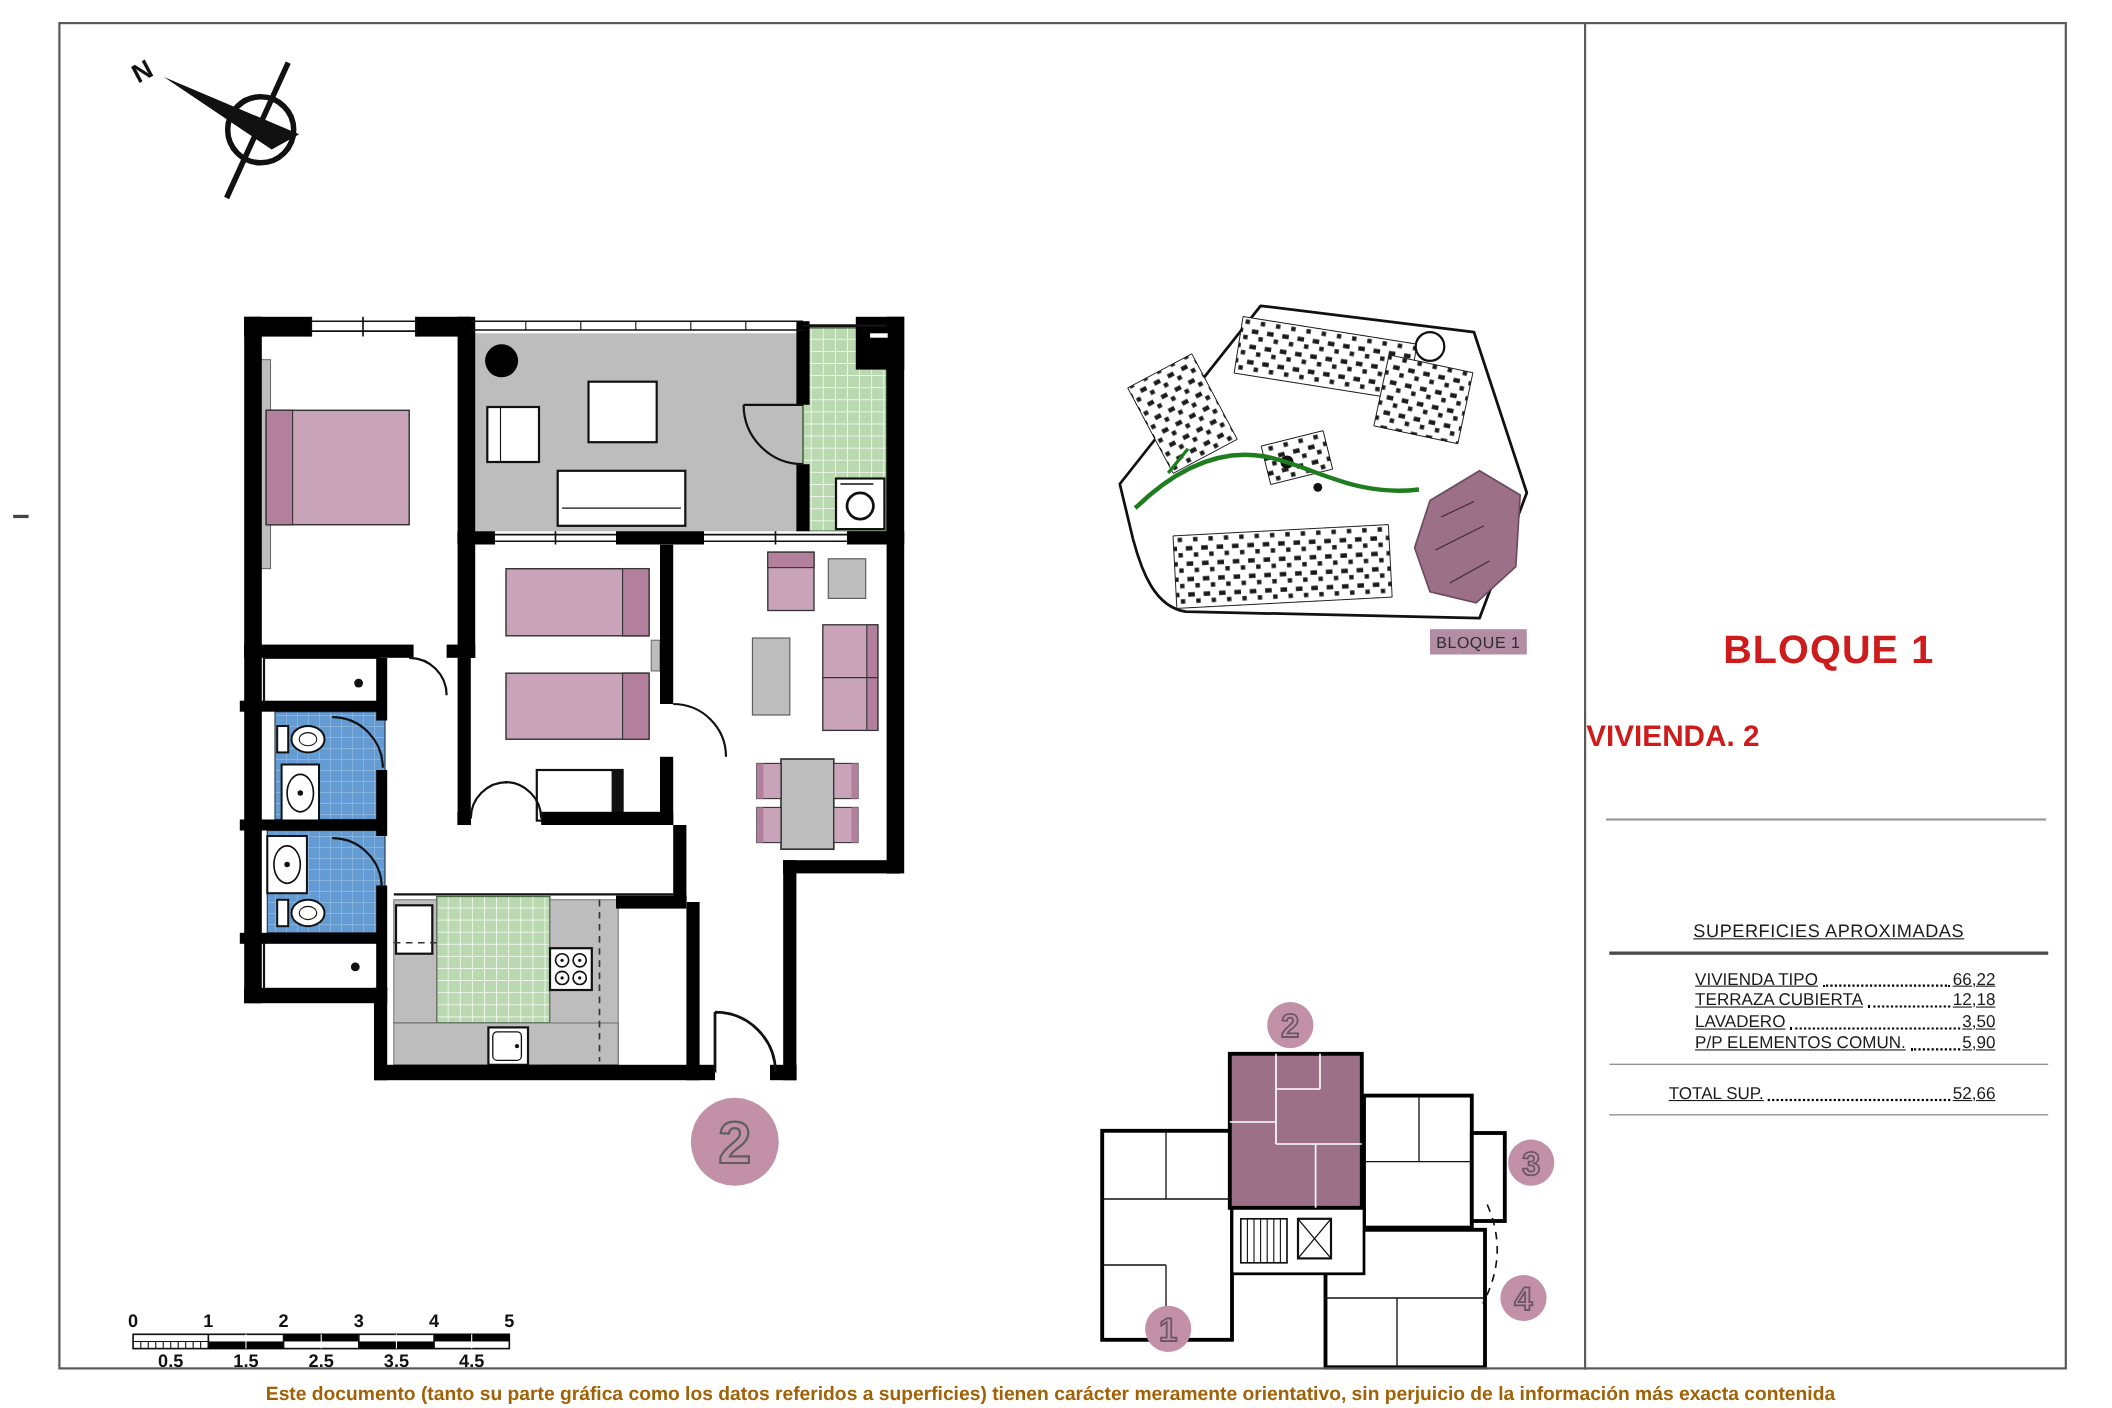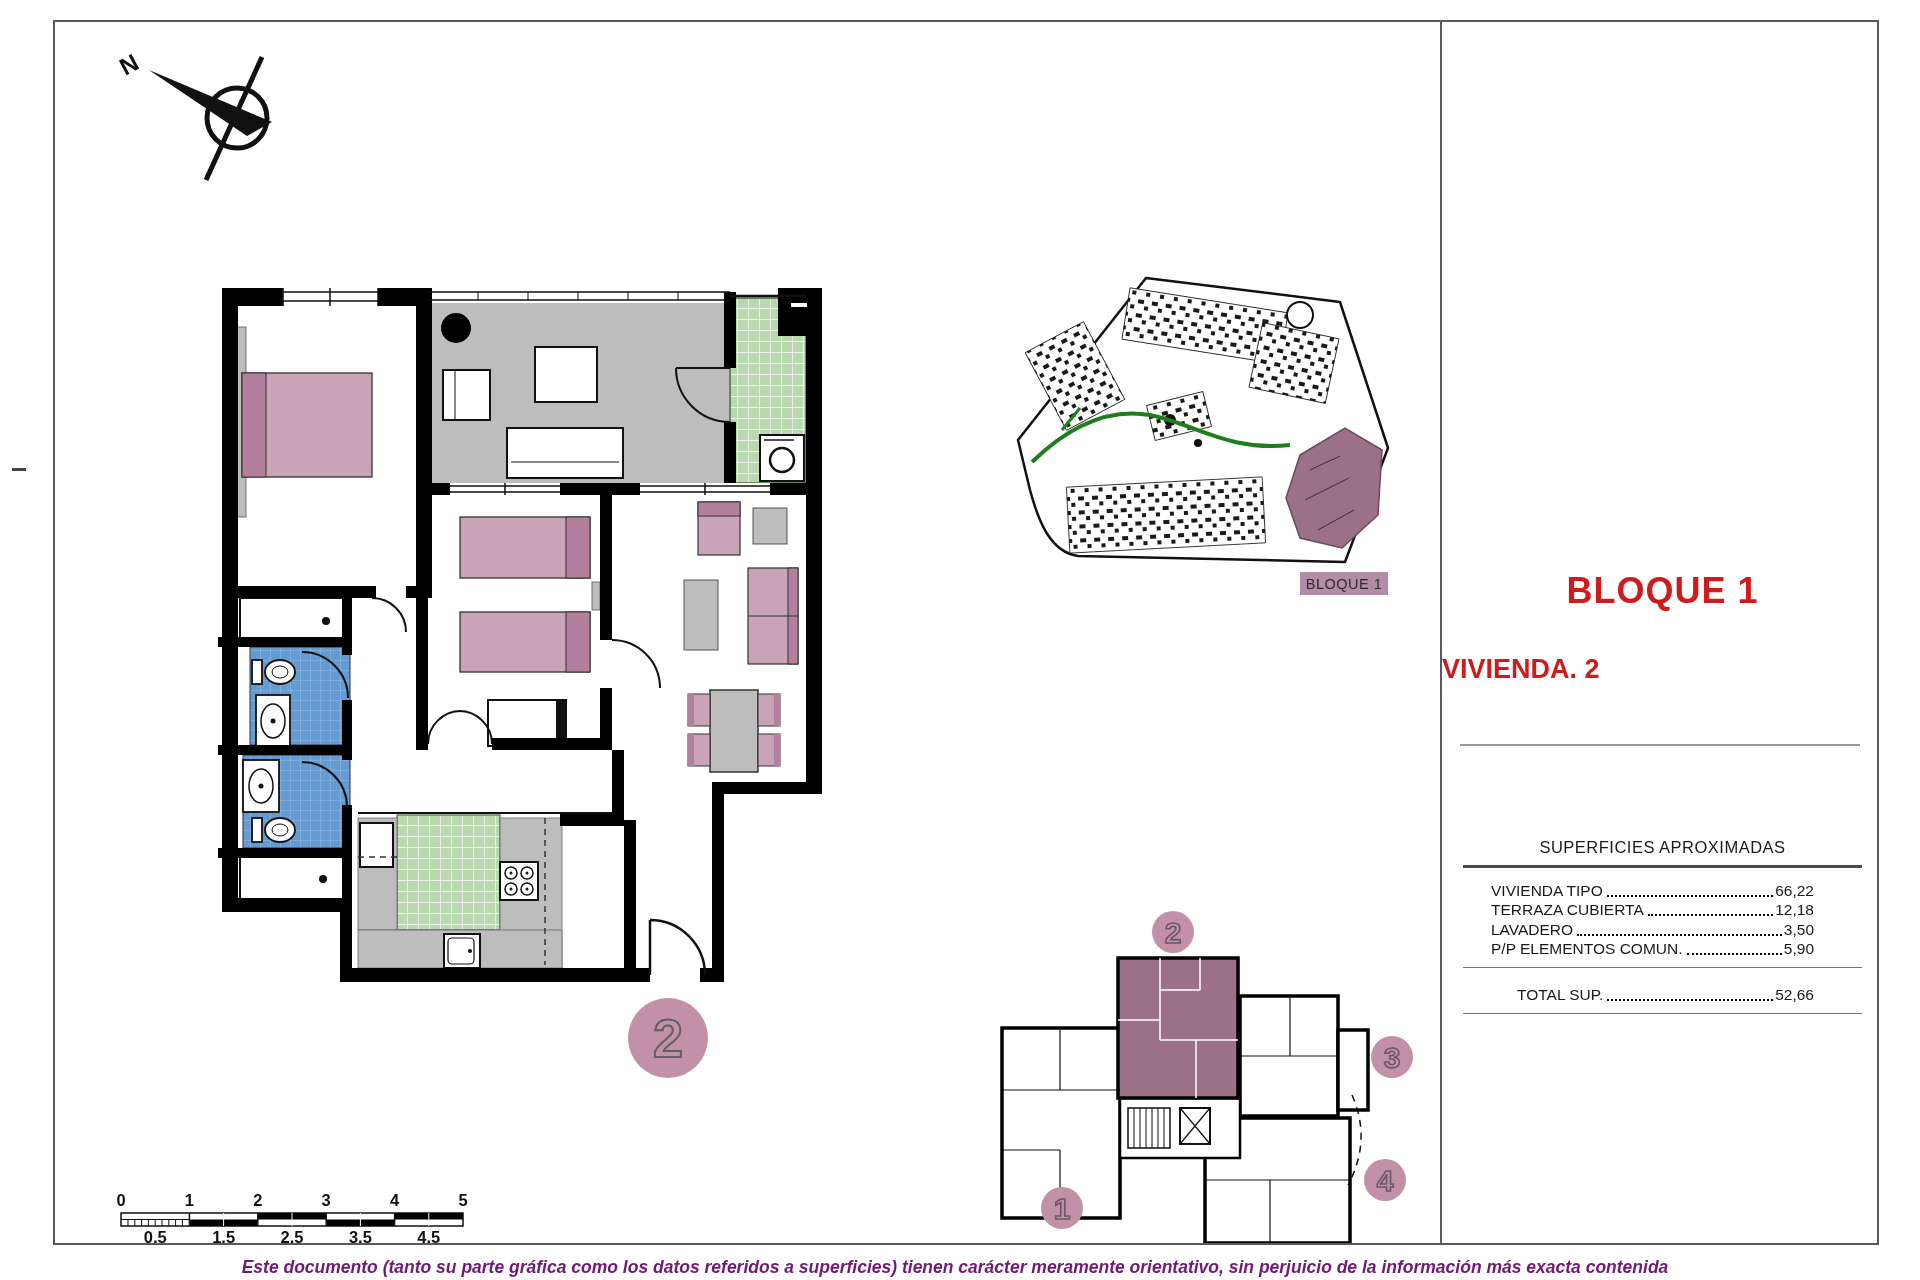--- a/index.html
+++ b/index.html
@@ -8,32 +8,32 @@
   .art{position:absolute;left:0;top:0;width:1920px;height:1280px;}
   .frame{position:absolute;left:53px;top:20px;width:1826px;height:1225px;border:2px solid #5a5a5a;box-sizing:border-box;}
   .divider{position:absolute;left:1440px;top:20px;width:2px;height:1225px;background:#5a5a5a;}
   .tb-main{position:absolute;left:1442px;top:570px;width:441px;text-align:center;
            font-size:36px;font-weight:bold;color:#ce1b1b;letter-spacing:1px;}
   .tb-sub1{position:absolute;left:1442px;top:624px;width:441px;text-align:center;
            font-size:27px;font-weight:bold;color:#ce1b1b;}
   .tb-sub2{position:absolute;left:1442px;top:654px;width:441px;text-align:left;
            font-size:27px;font-weight:bold;color:#ce1b1b;}
   .hr1{position:absolute;left:1460px;top:744px;width:400px;height:2px;background:#999;}
-  .surfaces{position:absolute;left:1463px;top:838px;width:399px;font-size:15.5px;color:#1a1a1a;}
+  .surfaces{position:absolute;left:1463px;top:838px;width:399px;font-size:15.5px;color:#1a1a1a;text-decoration:underline;}
   .s-title{text-align:center;font-size:16.5px;margin-bottom:8px;letter-spacing:.5px;}
   .s-thick{height:3px;background:#4a4a4a;margin-bottom:12px;}
-  .s-rows{margin:0 48px 0 28px;}
+  .s-rows{margin:0 48px 0 78px;}
   .s-row{display:flex;align-items:flex-end;height:19.5px;}
   .s-row .lbl{white-space:nowrap;}
   .s-row .dots{flex:1;border-bottom:2px dotted #000;margin:0 2px 3px 4px;}
   .s-row .val{white-space:nowrap;}
   .s-thin{height:1px;background:#777;margin:9px 0 0 0;}
   .s-total{margin:16px 48px 0 54px;}
   .disclaimer{position:absolute;left:60px;top:1257px;width:1790px;text-align:center;
-              font-size:17.5px;font-weight:bold;color:#701a75;white-space:nowrap;font-style:italic;}
+              font-size:17.5px;font-weight:bold;color:#a16207;white-space:nowrap;}
   .stencil{fill:none;stroke:#5f5f5f;stroke-width:2px;font-weight:bold;}
   .stencil-sm{fill:none;stroke:#6b5663;stroke-width:1.6px;font-weight:bold;}
   text.bartxt{font-size:16.5px;font-weight:bold;fill:#111;text-anchor:middle;}
   text.sitelbl{font-size:14.5px;fill:#2d2d2d;text-anchor:middle;letter-spacing:.5px;}
 </style>
 </head>
 <body>
 
 <div class="page">
 

